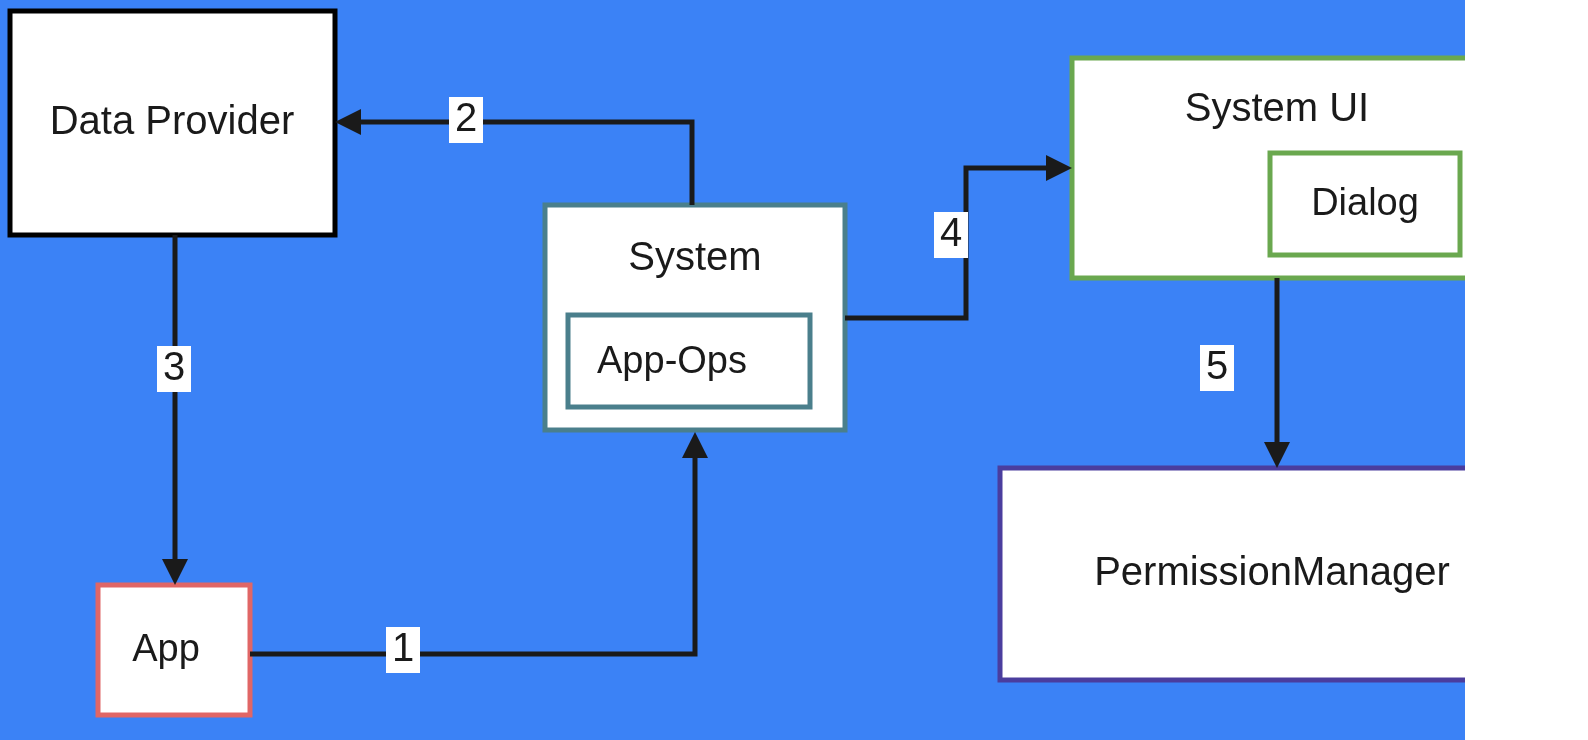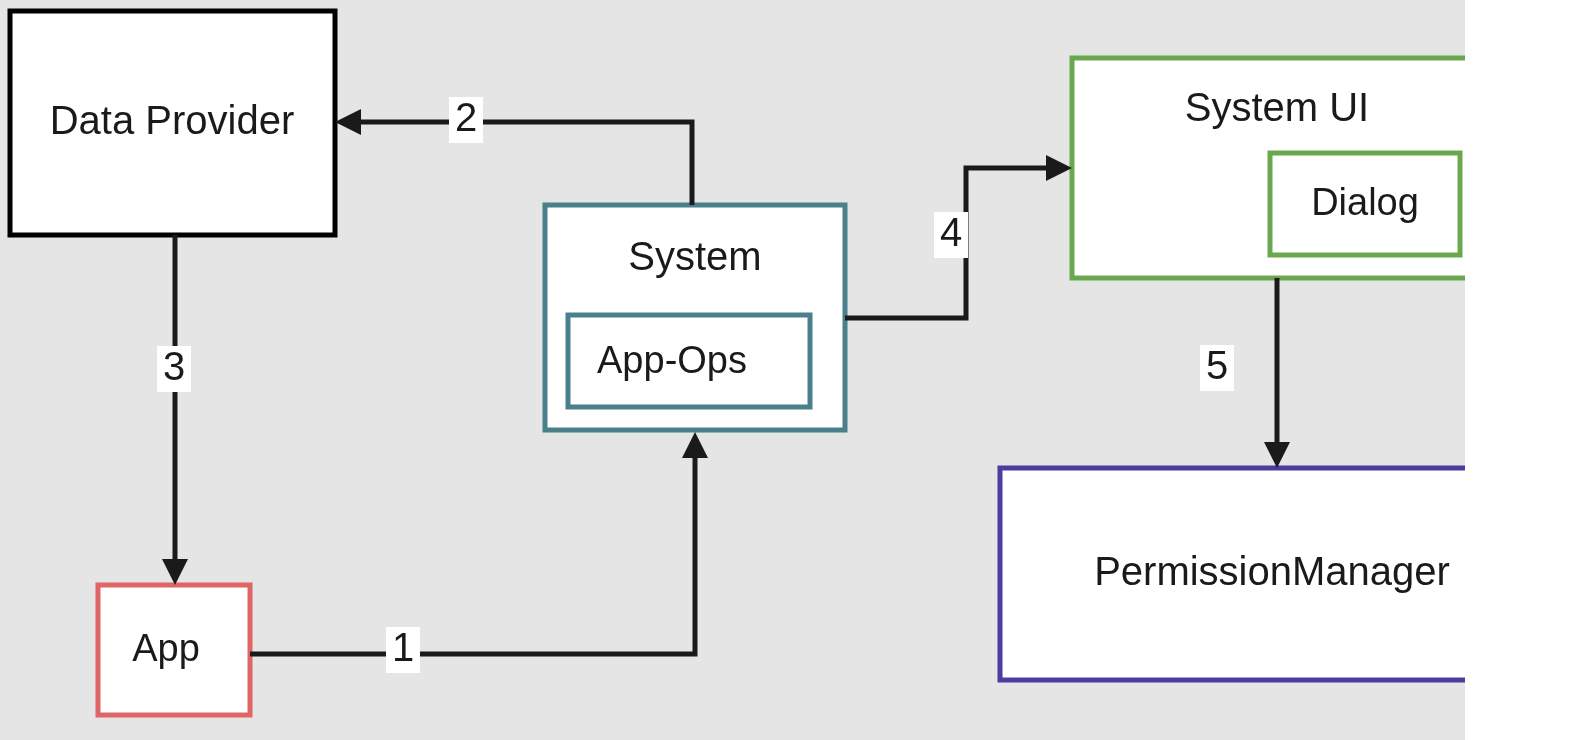--- a/index.html
+++ b/index.html
@@ -8,21 +8,21 @@
     padding: 0;
     background: #ffffff;
   }
   body {
     font-family: "Liberation Sans", sans-serif;
   }
   #canvas {
     position: relative;
     width: 1465px;
     height: 740px;
-    background: #e5e5e5;
+    background: #3b82f6;
     overflow: hidden;
   }
   #diagram-svg {
     position: absolute;
     left: 0;
     top: 0;
     width: 1588px;
     height: 740px;
   }
   .node-rect {

